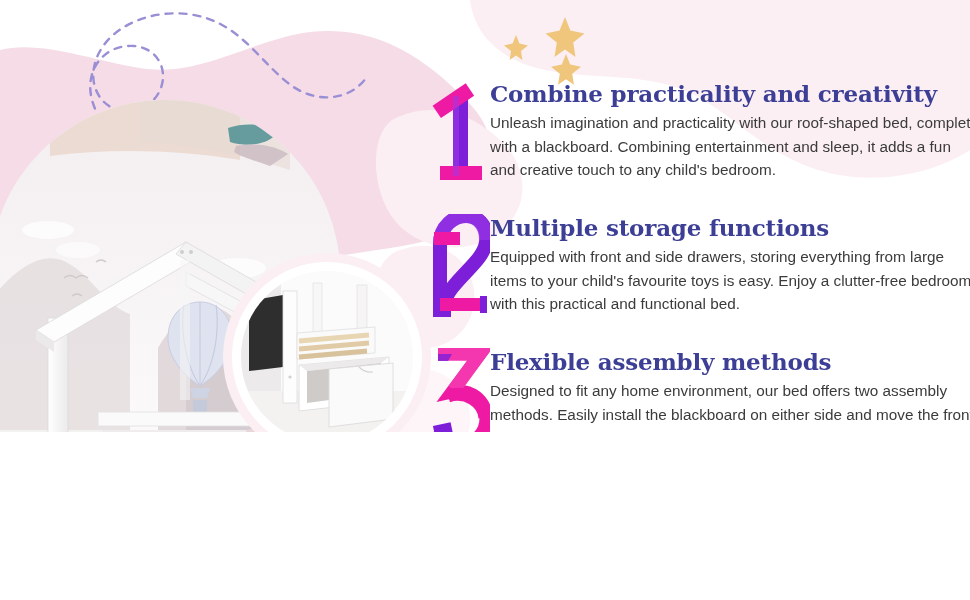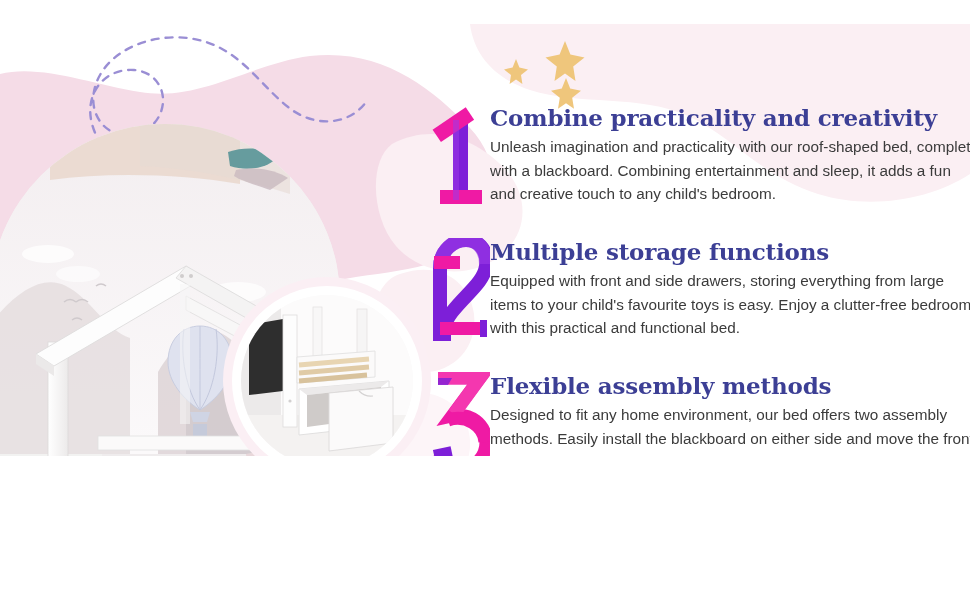--- a/index.html
+++ b/index.html
@@ -3,21 +3,21 @@
 <meta charset="utf-8">
 <style>
   * { margin:0; padding:0; box-sizing:border-box; }
   html,body { width:970px; height:600px; }
   body {
     position:relative;
     background:#ffffff;
     font-family:"Liberation Sans", sans-serif;
     overflow:hidden;
   }
-  #stage { position:absolute; inset:0; width:970px; height:432px; overflow:hidden;margin-top:24px; }
+  #stage { position:absolute; inset:0; width:970px; height:432px; overflow:hidden; }
 
   
   .layer { position:absolute; inset:0; width:970px; height:600px; pointer-events:none; }
   .layer.bg { z-index:1; }
   .layer.mid { z-index:4; }
   .layer.fg { z-index:8; }
 
   
   .photo-wrap{
     position:absolute; left:-10px; top:100px; width:350px; height:408px;

